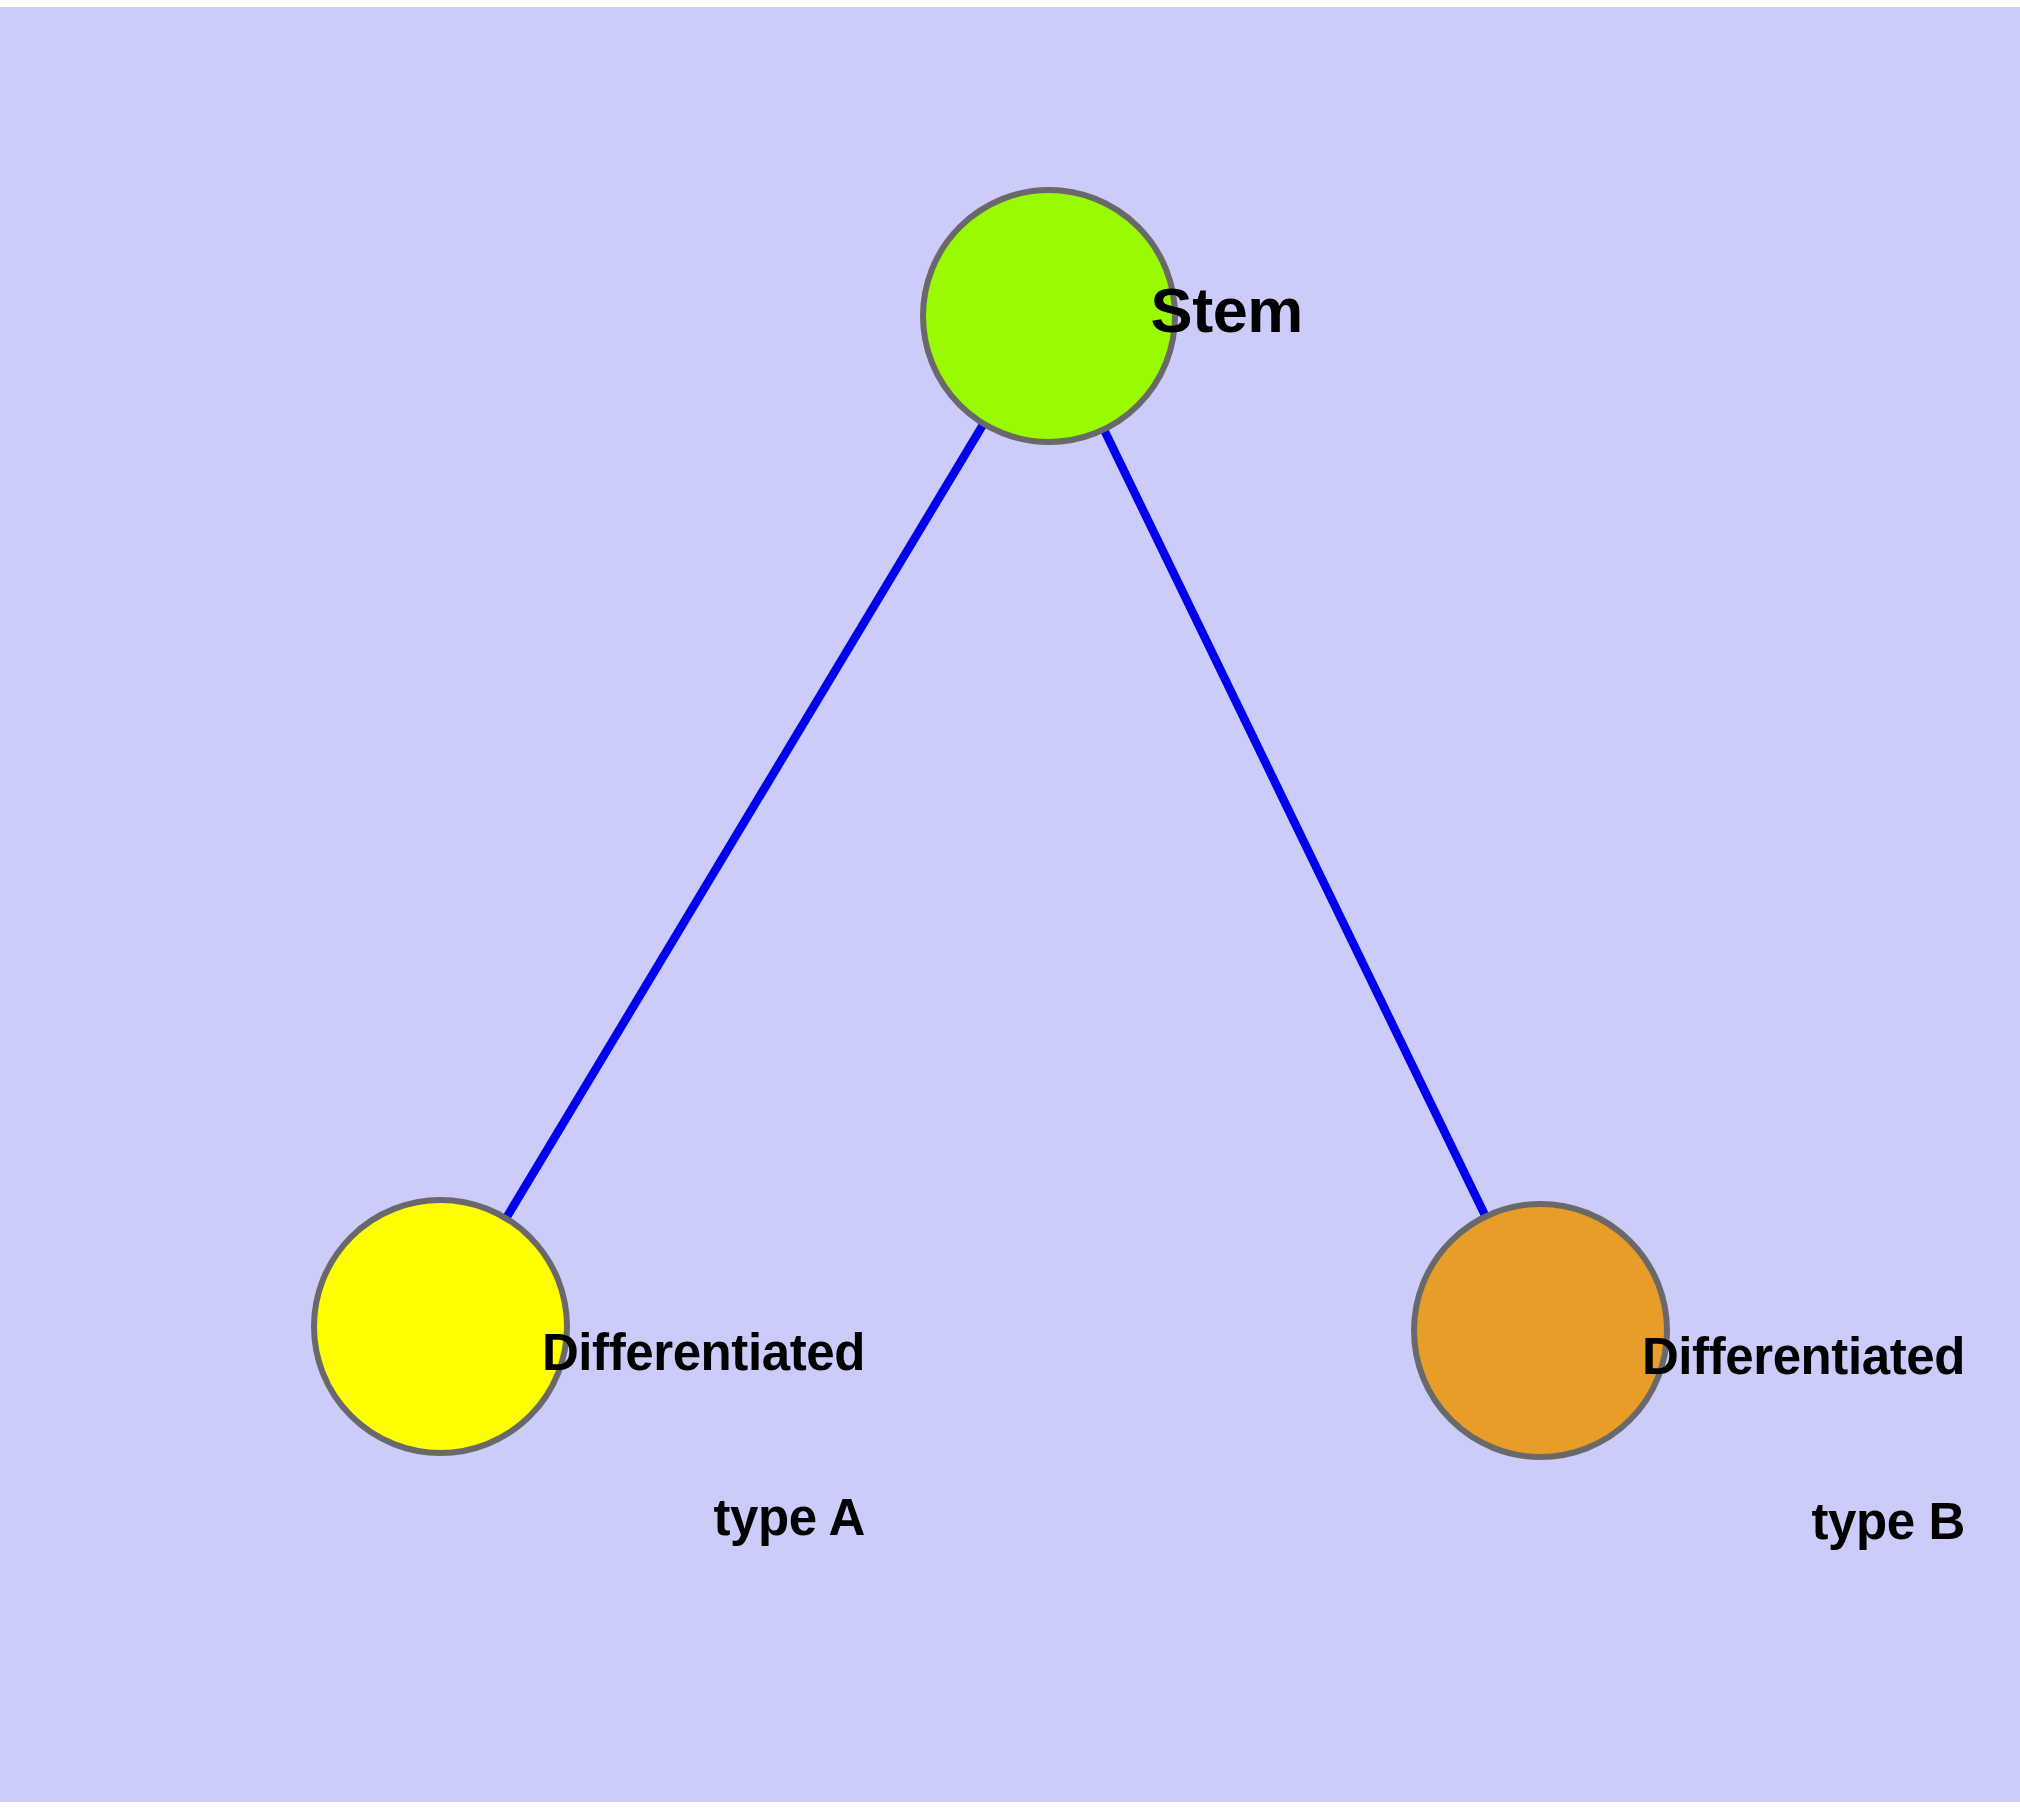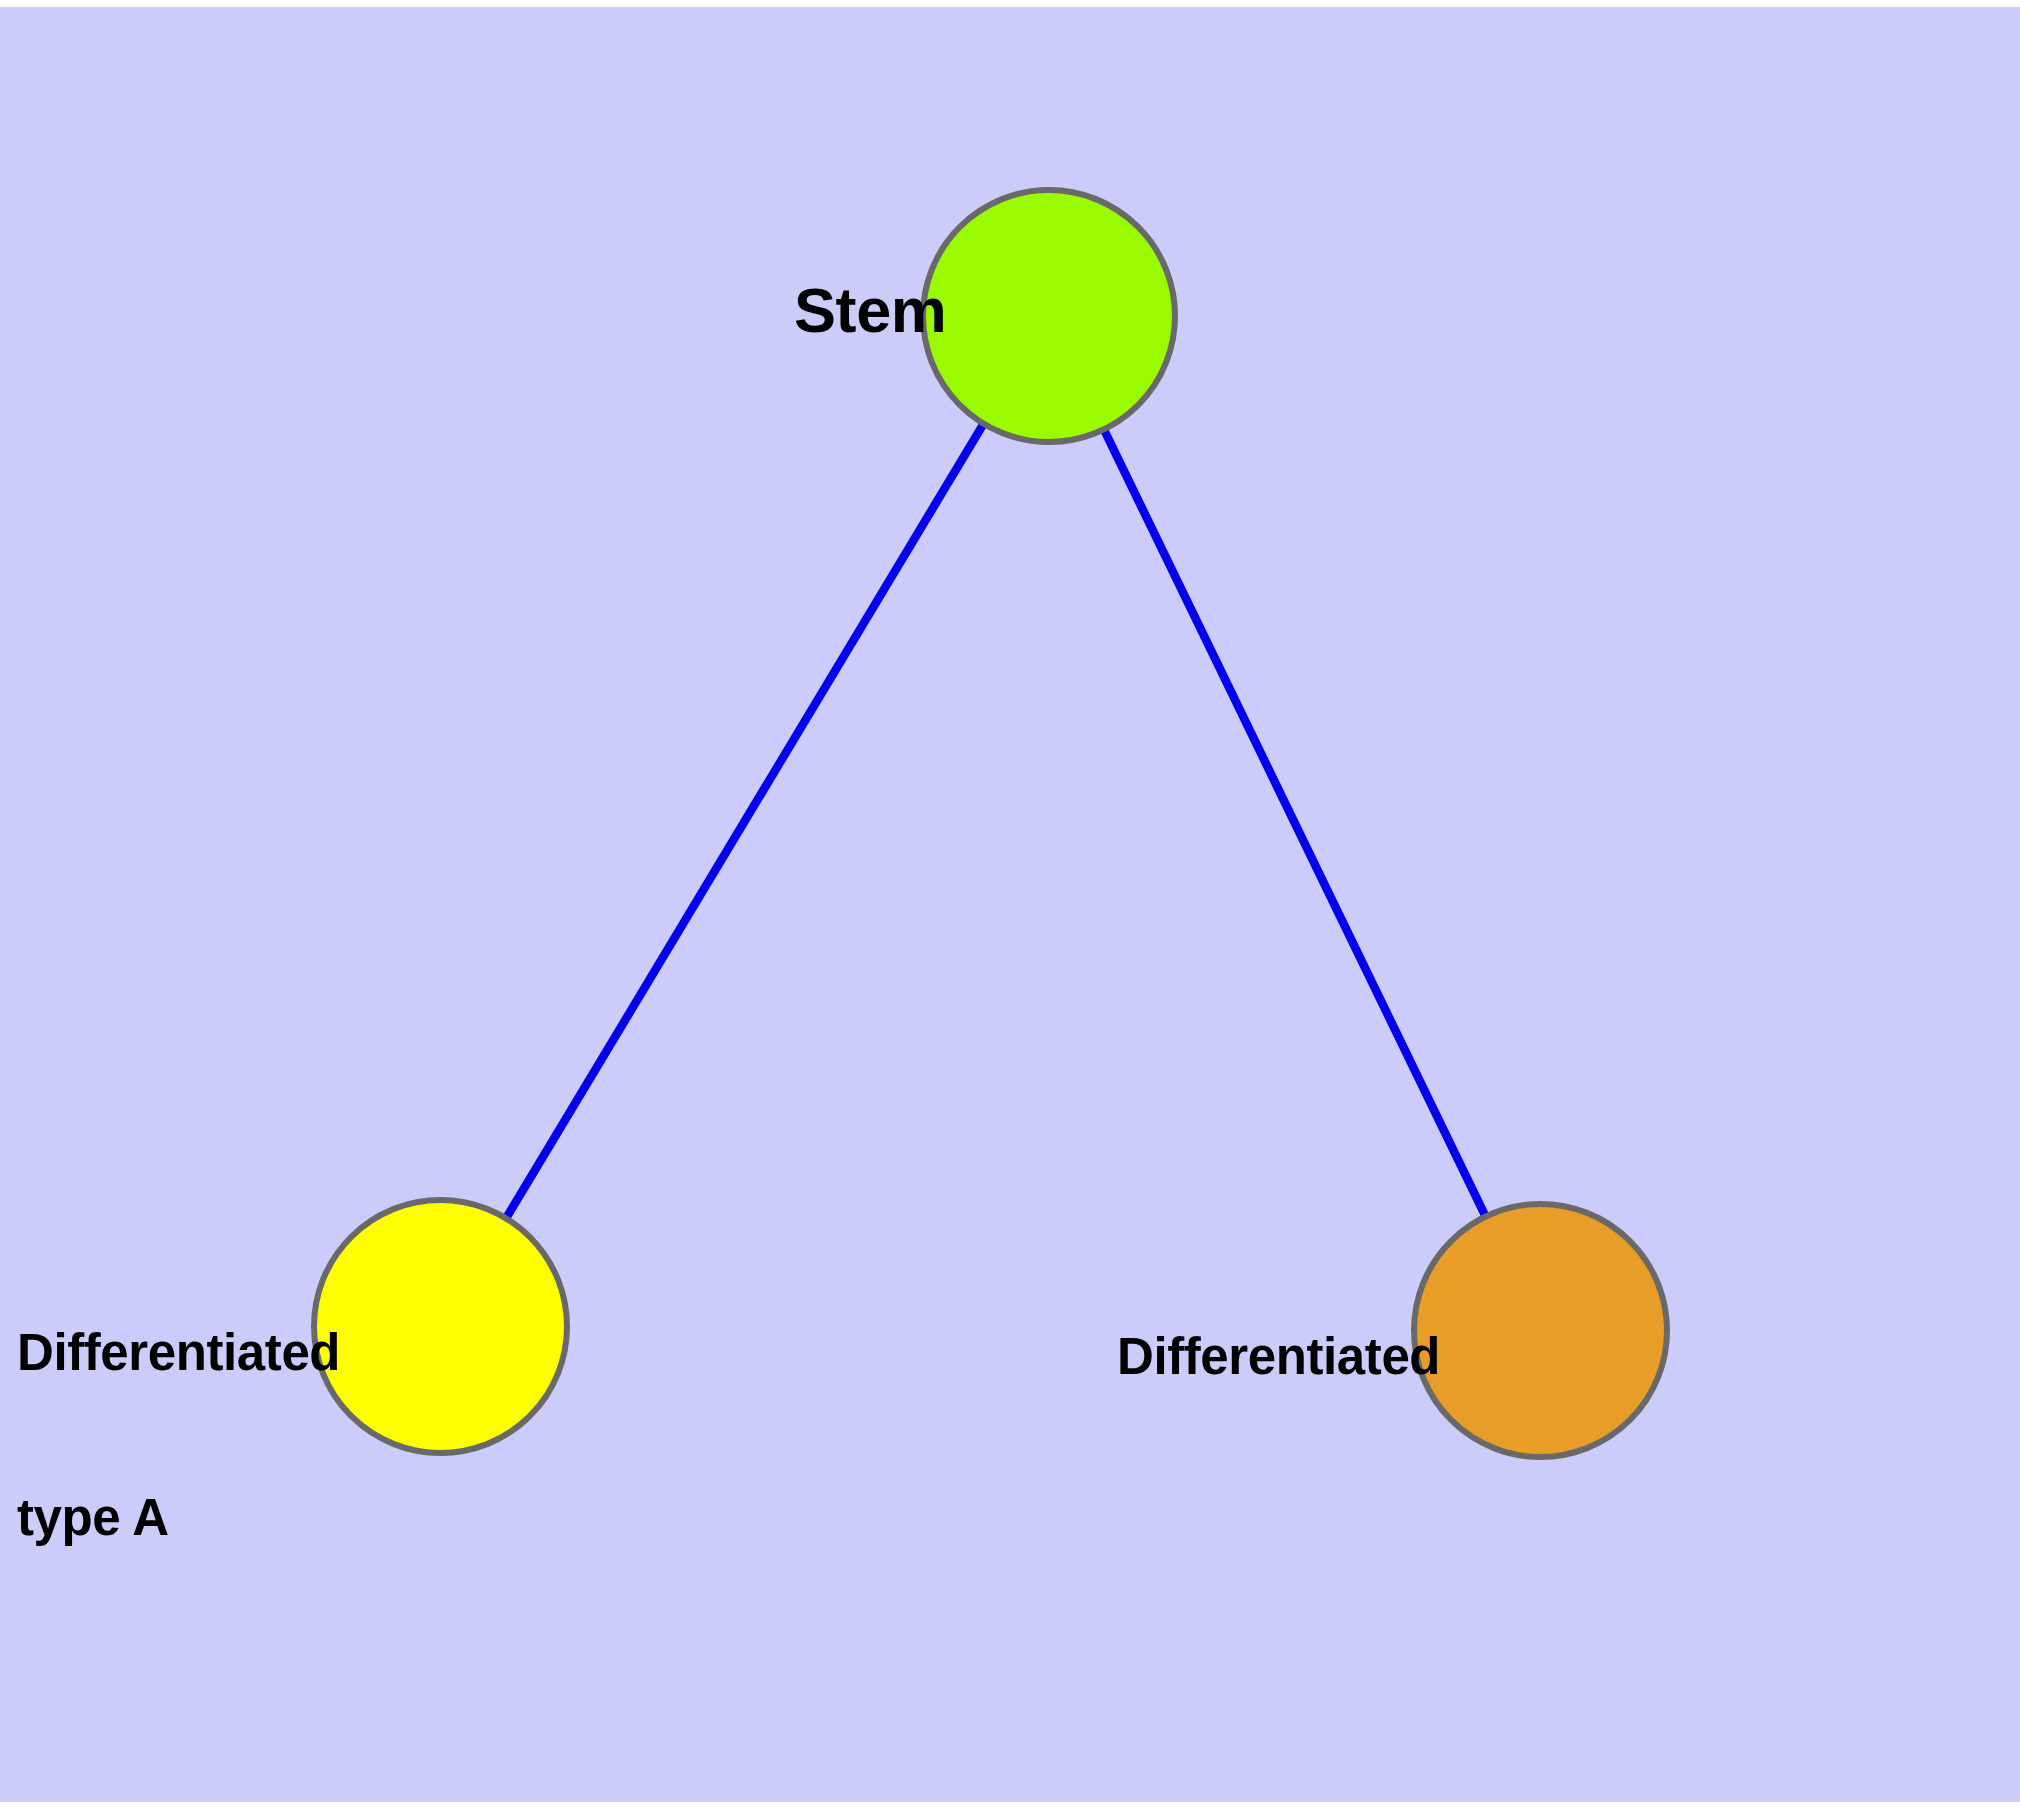--- a/index.html
+++ b/index.html
@@ -49,21 +49,21 @@
     position: absolute;
     border-radius: 50%;
     box-sizing: border-box;
     border: 6px solid #696969;
   }
   .node-label {
     position: absolute;
     z-index: 3;
     color: #000000;
     font-weight: bold;
-    text-align: left;
+    text-align: right;
     white-space: pre;
     line-height: 1.08;
     letter-spacing: -0.4px;
     pointer-events: none;
   }
   .label-stem {
     font-size: 63px;
   }
   .label-leaf {
     font-size: 51px;
@@ -90,18 +90,19 @@
 
       <div class="node-label label-stem" id="label-stem" style="left:794px; top:269px; width:509px;">Stem</div>
 
       <div class="node-label label-leaf" id="label-diff-a" style="left:17px; top:1208px; width:848px;">
         <div>Differentiated</div>
         <div>type A</div>
       </div>
 
       <div class="node-label label-leaf" id="label-diff-b" style="left:1117px; top:1212px; width:848px;">
         <div>Differentiated</div>
+        <div>type B</div>
       </div>
 
     </div>
   </div>
 </div>
 
 
 </body></html>

